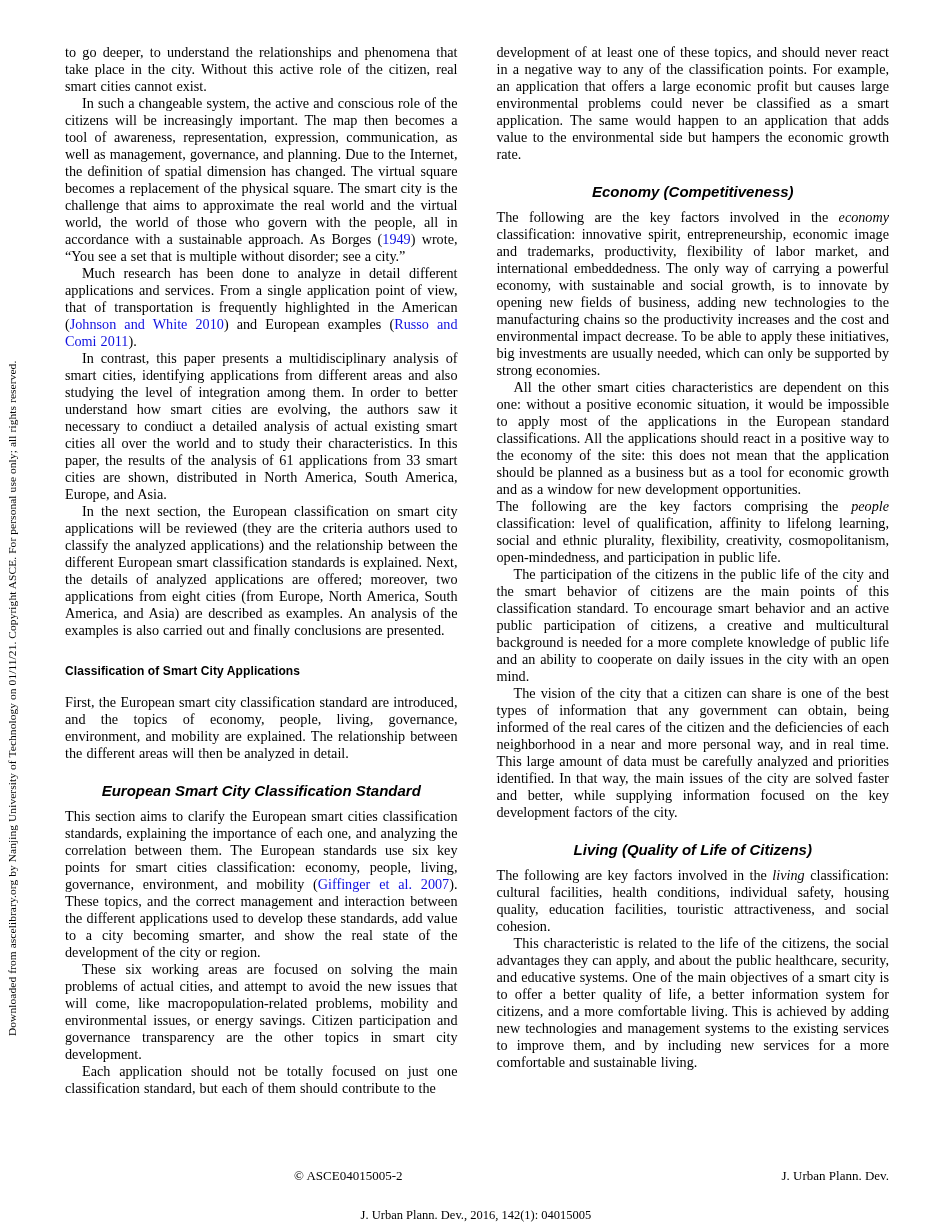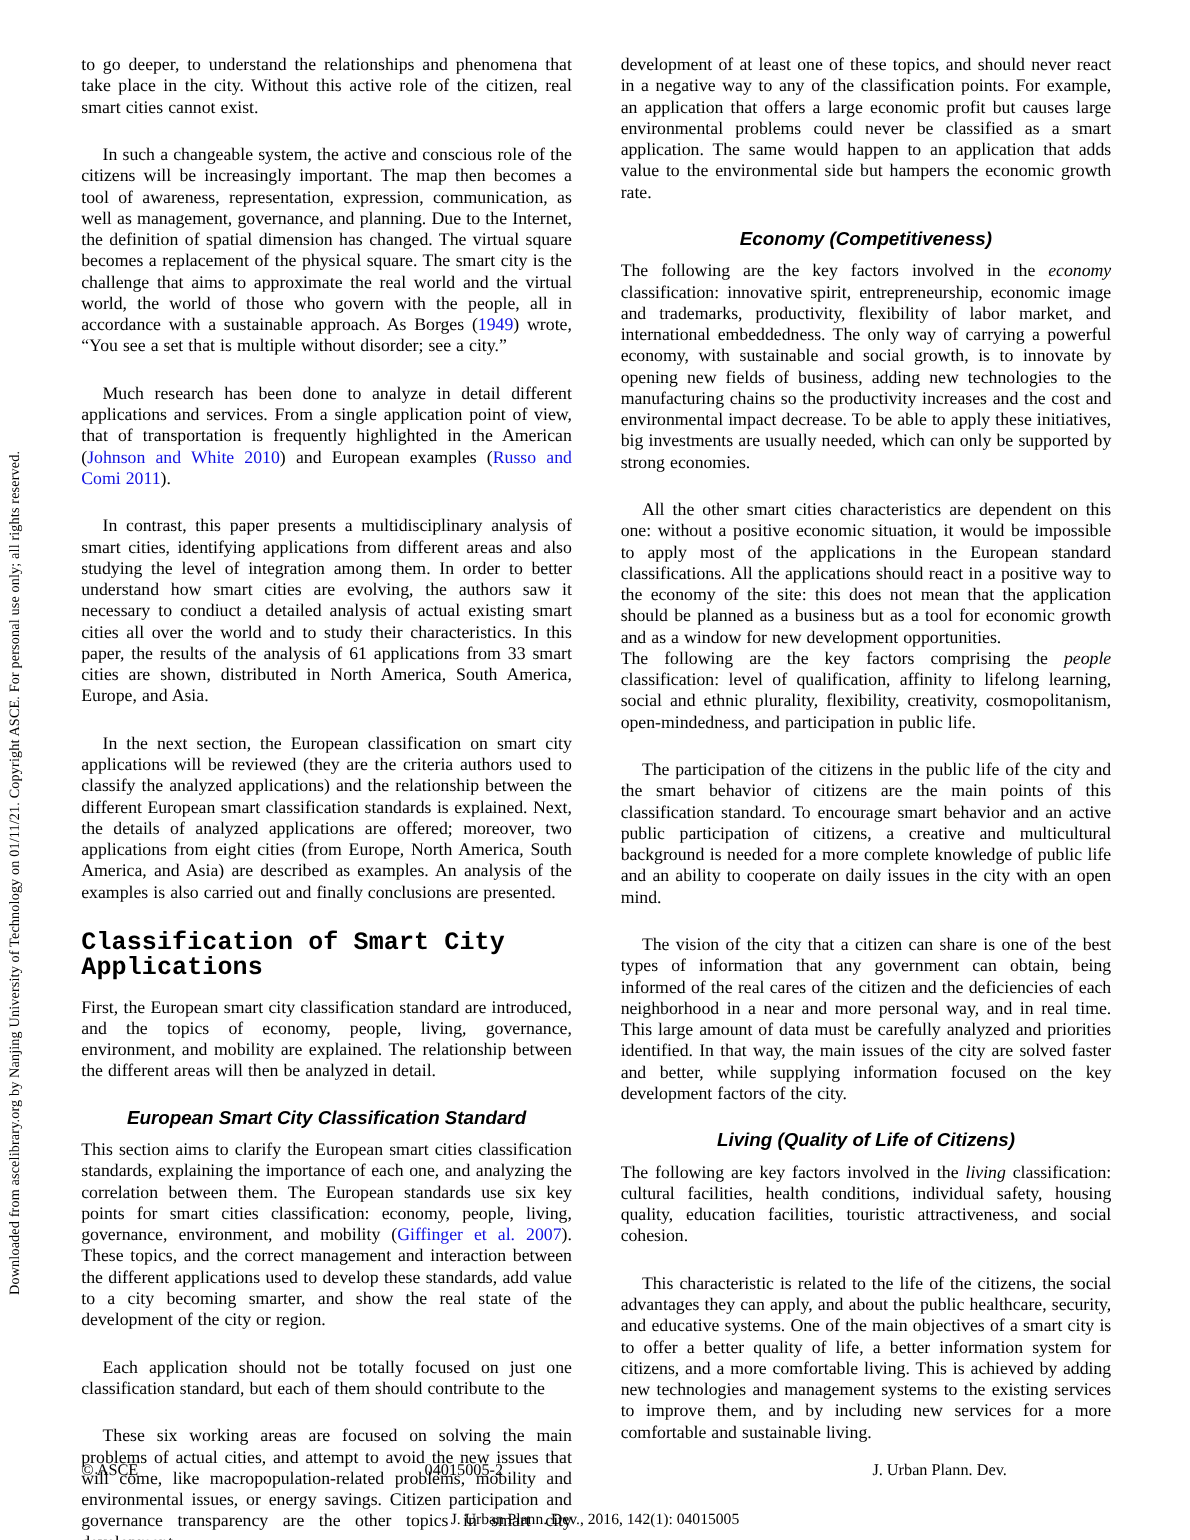--- a/index.html
+++ b/index.html
@@ -34,25 +34,25 @@
     gap: 39px;
   }
   .column { width: 396px; }
   .para {
     margin: 0;
     font-size: 14.2px;
     line-height: 17px;
     text-align: justify;
     word-spacing: 0.5px;
   }
-  .para.indent { text-indent: 17px; margin-top: 21px; }
+  .para.indent { text-indent: 17px; }
   .section-heading {
-    font-family: Liberation Mono, monospace;
+    font-family: Liberation Sans, sans-serif;
     font-weight: bold;
-    font-size: 20px;
+    font-size: 12px;
     line-height: 20px;
     margin: 22px 0 13px 0;
     letter-spacing: 0.1px;
   }
   .subsection-heading {
     font-family: "Liberation Sans", sans-serif;
     font-weight: bold;
     font-style: italic;
     font-size: 15px;
     line-height: 18px;
@@ -63,23 +63,23 @@
   .footer {
     position: absolute;
     left: 65px;
     top: 1168px;
     width: 824px;
     display: flex;
     align-items: baseline;
     font-size: 13px;
     font-family: "Liberation Serif", serif;
   }
-  .footer .f-left  { flex: 1; text-align: left; }
+  .footer .f-left  { flex: 1; text-align: right; }
   .footer .f-center{ flex: 1; }
-  .footer .f-right { flex: 1; text-align: center; }
+  .footer .f-right { flex: 1; text-align: right; }
   .bottom-citation {
     position: absolute;
     left: 0;
     right: 0;
     top: 1208px;
     text-align: center;
     font-size: 12.5px;
     font-family: Liberation Serif, serif;
   }
 </style>
@@ -94,22 +94,22 @@
     <div class="column" id="left-column">
         <p class="para">to go deeper, to understand the relationships and phenomena that take place in the city. Without this active role of the citizen, real smart cities cannot exist.</p>
         <p class="para indent">In such a changeable system, the active and conscious role of the citizens will be increasingly important. The map then becomes a tool of awareness, representation, expression, communication, as well as management, governance, and planning. Due to the Internet, the definition of spatial dimension has changed. The virtual square becomes a replacement of the physical square. The smart city is the challenge that aims to approximate the real world and the virtual world, the world of those who govern with the people, all in accordance with a sustainable approach. As Borges (<a class="cite" style="color: rgb(15, 16, 224);">1949</a>) wrote, “You see a set that is multiple without disorder; see a city.”</p>
         <p class="para indent">Much research has been done to analyze in detail different applications and services. From a single application point of view, that of transportation is frequently highlighted in the American (<a class="cite" style="color: rgb(15, 16, 224);">Johnson and White 2010</a>) and European examples (<a class="cite" style="color: rgb(15, 16, 224);">Russo and Comi 2011</a>).</p>
         <p class="para indent">In contrast, this paper presents a multidisciplinary analysis of smart cities, identifying applications from different areas and also studying the level of integration among them. In order to better understand how smart cities are evolving, the authors saw it necessary to condiuct a detailed analysis of actual existing smart cities all over the world and to study their characteristics. In this paper, the results of the analysis of 61 applications from 33 smart cities are shown, distributed in North America, South America, Europe, and Asia.</p>
         <p class="para indent">In the next section, the European classification on smart city applications will be reviewed (they are the criteria authors used to classify the analyzed applications) and the relationship between the different European smart classification standards is explained. Next, the details of analyzed applications are offered; moreover, two applications from eight cities (from Europe, North America, South America, and Asia) are described as examples. An analysis of the examples is also carried out and finally conclusions are presented.</p>
         <h2 class="section-heading">Classification of Smart City Applications</h2>
         <p class="para">First, the European smart city classification standard are introduced, and the topics of economy, people, living, governance, environment, and mobility are explained. The relationship between the different areas will then be analyzed in detail.</p>
         <h3 class="subsection-heading">European Smart City Classification Standard</h3>
         <p class="para">This section aims to clarify the European smart cities classification standards, explaining the importance of each one, and analyzing the correlation between them. The European standards use six key points for smart cities classification: economy, people, living, governance, environment, and mobility (<a class="cite" style="color: rgb(15, 16, 224);">Giffinger et al. 2007</a>). These topics, and the correct management and interaction between the different applications used to develop these standards, add value to a city becoming smarter, and show the real state of the development of the city or region.</p>
+        <p class="para indent">These six working areas are focused on solving the main problems of actual cities, and attempt to avoid the new issues that will come, like macropopulation-related problems, mobility and environmental issues, or energy savings. Citizen participation and governance transparency are the other topics in smart city development.</p>
         <p class="para indent">Each application should not be totally focused on just one classification standard, but each of them should contribute to the</p>
-        <p class="para indent">These six working areas are focused on solving the main problems of actual cities, and attempt to avoid the new issues that will come, like macropopulation-related problems, mobility and environmental issues, or energy savings. Citizen participation and governance transparency are the other topics in smart city development.</p>
       </div>
     <div class="column" id="right-column">
         <p class="para">development of at least one of these topics, and should never react in a negative way to any of the classification points. For example, an application that offers a large economic profit but causes large environmental problems could never be classified as a smart application. The same would happen to an application that adds value to the environmental side but hampers the economic growth rate.</p>
         <h3 class="subsection-heading">Economy (Competitiveness)</h3>
         <p class="para">The following are the key factors involved in the <i>economy</i> classification: innovative spirit, entrepreneurship, economic image and trademarks, productivity, flexibility of labor market, and international embeddedness. The only way of carrying a powerful economy, with sustainable and social growth, is to innovate by opening new fields of business, adding new technologies to the manufacturing chains so the productivity increases and the cost and environmental impact decrease. To be able to apply these initiatives, big investments are usually needed, which can only be supported by strong economies.</p>
         <p class="para indent">All the other smart cities characteristics are dependent on this one: without a positive economic situation, it would be impossible to apply most of the applications in the European standard classifications. All the applications should react in a positive way to the economy of the site: this does not mean that the application should be planned as a business but as a tool for economic growth and as a window for new development opportunities.</p>
         <p class="para">The following are the key factors comprising the <i>people</i> classification: level of qualification, affinity to lifelong learning, social and ethnic plurality, flexibility, creativity, cosmopolitanism, open-mindedness, and participation in public life.</p>
         <p class="para indent">The participation of the citizens in the public life of the city and the smart behavior of citizens are the main points of this classification standard. To encourage smart behavior and an active public participation of citizens, a creative and multicultural background is needed for a more complete knowledge of public life and an ability to cooperate on daily issues in the city with an open mind.</p>
         <p class="para indent">The vision of the city that a citizen can share is one of the best types of information that any government can obtain, being informed of the real cares of the citizen and the deficiencies of each neighborhood in a near and more personal way, and in real time. This large amount of data must be carefully analyzed and priorities identified. In that way, the main issues of the city are solved faster and better, while supplying information focused on the key development factors of the city.</p>
         <h3 class="subsection-heading">Living (Quality of Life of Citizens)</h3>

